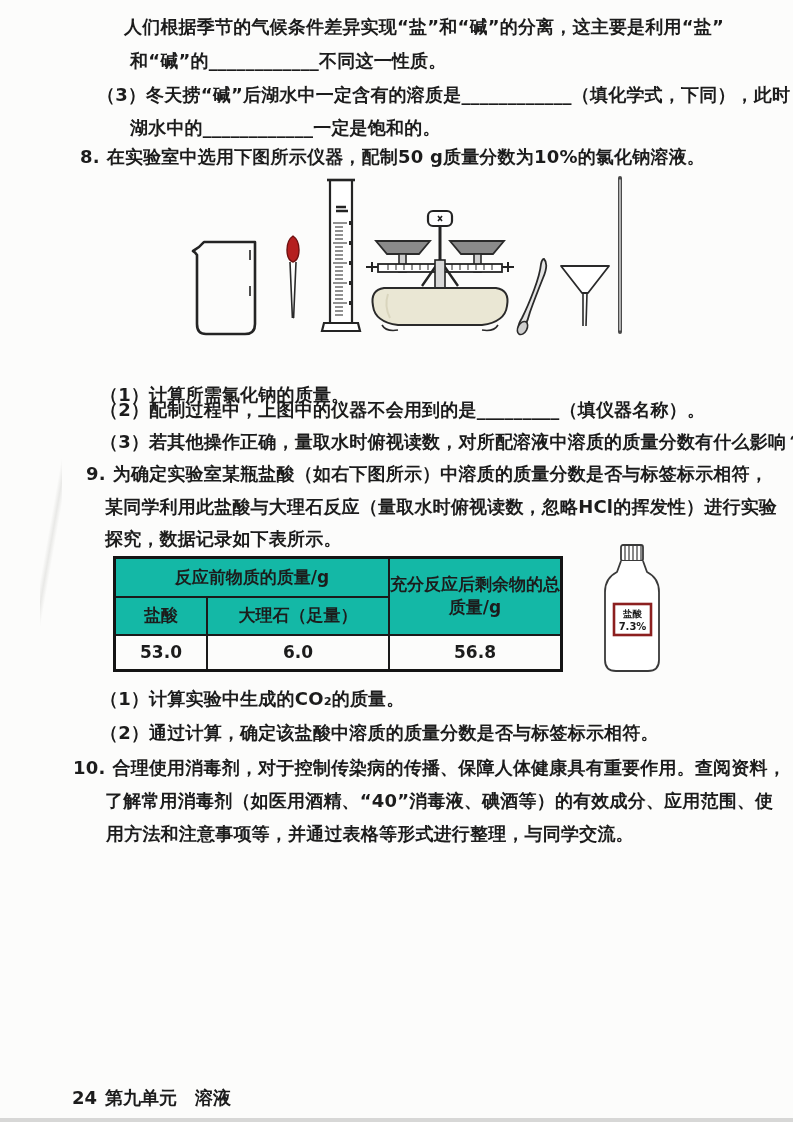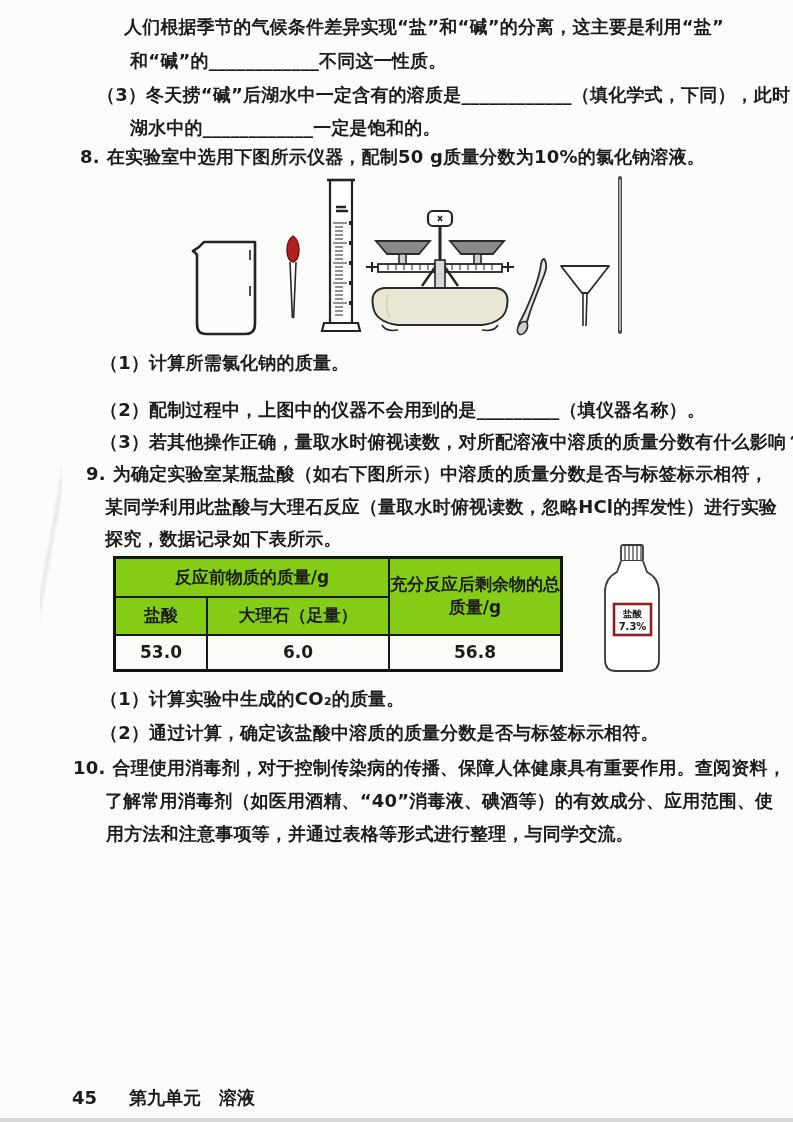--- a/index.html
+++ b/index.html
@@ -22,29 +22,29 @@
   
   .equip{position:absolute;}
   
   .qtable{
     position:absolute;left:113px;top:556px;
     border-collapse:collapse;table-layout:fixed;
     font-size:17px;font-weight:700;text-align:center;
   }
   .qtable td{border:2px solid #1a1a1a;padding:0;}
   .qtable{border:3px solid #141414;}
-  .qtable td.hdr{background:#84cc16;}
+  .qtable td.hdr{background:#14b8a6;}
   .c1{width:90px;} .c2{width:180px;} .c3{width:170px;}
   .r1{height:39px;} .r2{height:38px;} .r3{height:36px;padding-left:12px;}
   .wrapcell{white-space:normal;line-height:1.35;padding:2px 8px;}
   
   .bottle{position:absolute;left:596px;top:542px;}
   
   .footer{position:absolute;left:72px;top:1086px;font-size:18px;font-weight:700;white-space:nowrap;}
-  .footer .sec{margin-left:32px;text-align:center;}
+  .footer .sec{margin-left:8px;text-align:center;}
   .bottom-band{
     position:absolute;left:0;bottom:0;width:793px;height:4px;
     background:linear-gradient(90deg,#eceure 0%,#d9d9d8 15%,#d4d4d3 85%,#e6e6e5 100%);
     background-color:#d7d7d6;
   }
 </style>
 </head>
 <body>
 
 <div class="crease"></div>
@@ -116,21 +116,21 @@
 <svg class="equip" style="left:558px;top:260px" width="54" height="70" viewBox="0 0 54 70">
   <path d="M3,6 L51,6 L30,33 L24,33 Z" fill="#fff" stroke="#2a2a2a" stroke-width="1.8" stroke-linejoin="round"></path>
   <path d="M25,33 L25,66 M29,33 L28,66" stroke="#2a2a2a" stroke-width="1.6"></path>
 </svg>
 
 <svg class="equip" style="left:615px;top:175px" width="10" height="160" viewBox="0 0 10 160">
   <path d="M5,3 L5,157" stroke="#4a4a4a" stroke-width="4" stroke-linecap="round"></path>
   <path d="M5,5 L5,155" stroke="#dcdcdc" stroke-width="1.4" stroke-linecap="round"></path>
 </svg>
 
-<div class="t" style="left:100px;top:352px">（1）计算所需氯化钠的质量。</div>
+<div class="t" style="left:100px;top:384px">（1）计算所需氯化钠的质量。</div>
 <div class="t" style="left:100px;top:399px">（2）配制过程中，上图中的仪器不会用到的是_________（填仪器名称）。</div>
 <div class="t" style="left:100px;top:431px">（3）若其他操作正确，量取水时俯视读数，对所配溶液中溶质的质量分数有什么影响？</div>
 
 <div class="t" style="left:86px;top:463px">
   <span class="num">9.</span><span>为确定实验室某瓶盐酸（如右下图所示）中溶质的质量分数是否与标签标示相符，</span>
 </div>
 <div class="t" style="left:105px;top:496px">某同学利用此盐酸与大理石反应（量取水时俯视读数，忽略HCl的挥发性）进行实验</div>
 <div class="t" style="left:105px;top:528px">探究，数据记录如下表所示。</div>
 
 <table class="qtable">
@@ -163,15 +163,15 @@
 <div class="t" style="left:100px;top:688px">（1）计算实验中生成的CO₂的质量。</div>
 <div class="t" style="left:100px;top:722px">（2）通过计算，确定该盐酸中溶质的质量分数是否与标签标示相符。</div>
 
 <div class="t" style="left:73px;top:757px">
   <span class="num">10.</span><span>合理使用消毒剂，对于控制传染病的传播、保障人体健康具有重要作用。查阅资料，</span>
 </div>
 <div class="t" style="left:105px;top:790px">了解常用消毒剂（如医用酒精、“40”消毒液、碘酒等）的有效成分、应用范围、使</div>
 <div class="t" style="left:106px;top:823px">用方法和注意事项等，并通过表格等形式进行整理，与同学交流。</div>
 
 <div class="footer">
-  <span>45</span><span class="sec">第九单元　溶液</span>
+  <span>24</span><span class="sec">第九单元　溶液</span>
 </div>
 <div class="bottom-band"></div>
 
 </body></html>

